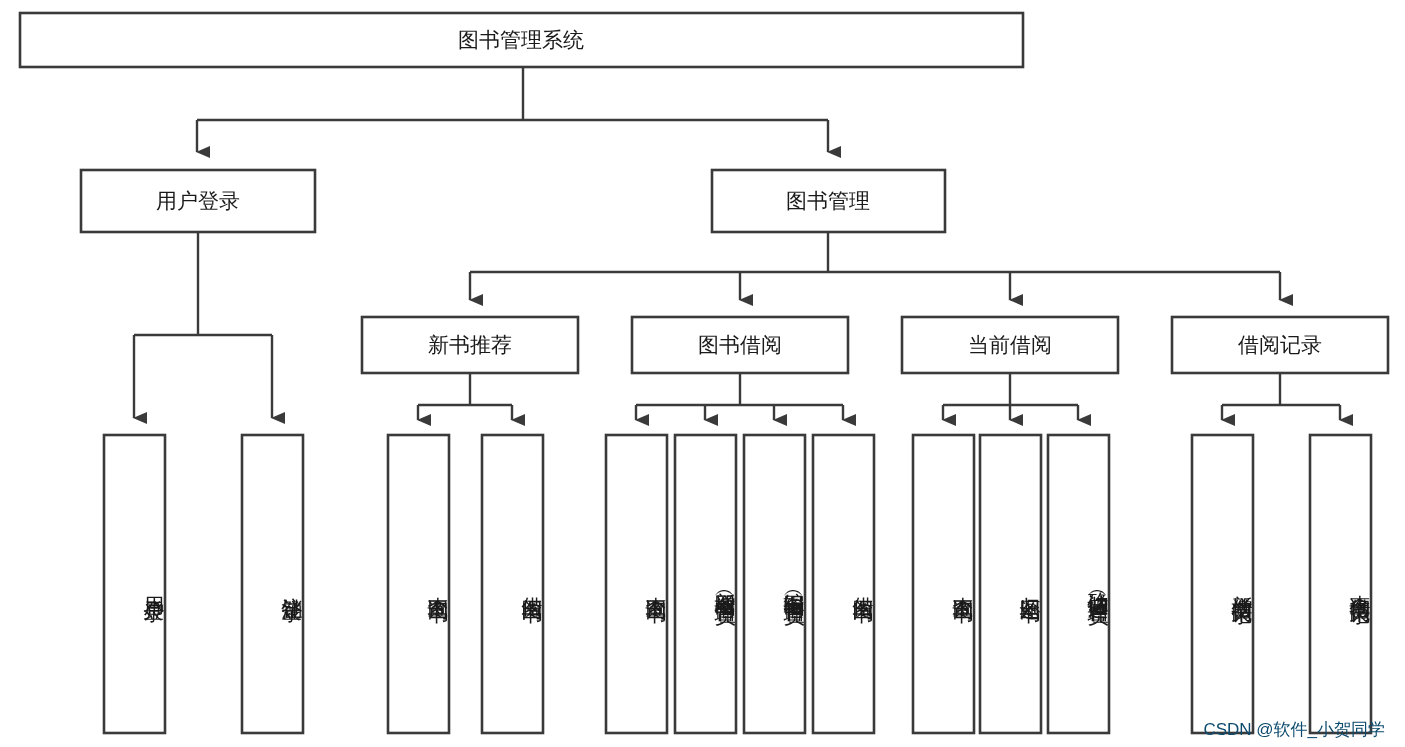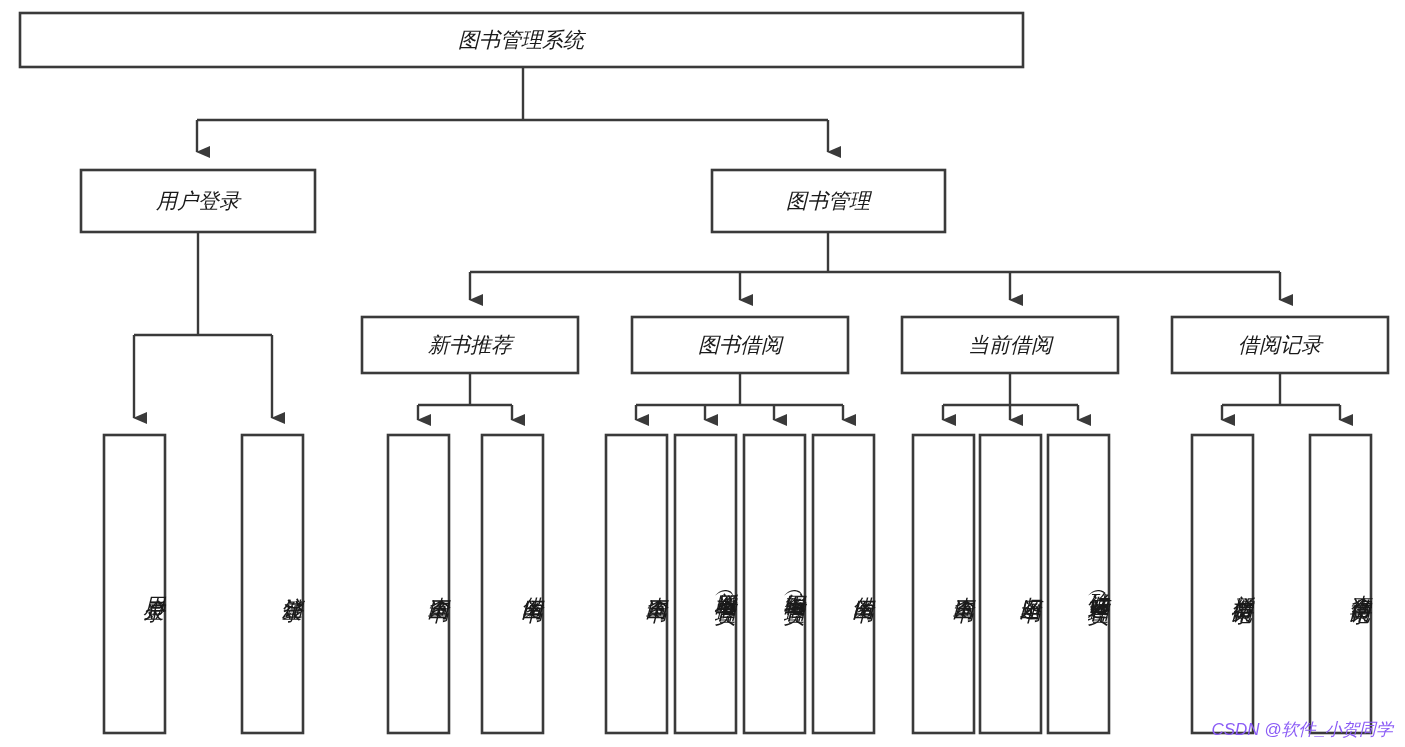--- a/index.html
+++ b/index.html
@@ -1,21 +1,21 @@
 <!DOCTYPE html>
 <html><head>
 <meta charset="utf-8">
 <style>
   html,body{margin:0;padding:0;background:#ffffff;}
   body{
     width:1405px;height:747px;overflow:hidden;
     font-family:"Liberation Sans","DejaVu Sans",sans-serif;
     color:#1a1a1a;
   }
-  #diagram-root{position:relative;width:1405px;height:747px;background:#fff;font-style:italic;}
+  #diagram-root{position:relative;width:1405px;height:747px;background:#fff;}
   svg#flow{position:absolute;left:0;top:0;width:1405px;height:747px;}
   .node-box{fill:#ffffff;stroke:#3a3a3a;stroke-width:2.6;}
   .conn{stroke:#3a3a3a;stroke-width:2.4;fill:none;stroke-linecap:butt;}
   .arrow-head{fill:#3a3a3a;stroke:none;}
   .node-label{
     font-family:"Liberation Sans","DejaVu Sans",sans-serif;
     font-size:21px;fill:#1a1a1a;
     text-anchor:middle;dominant-baseline:middle;
   }
   .leaf-label{
@@ -24,23 +24,23 @@
     text-orientation:upright;
     font-family:"Liberation Sans","DejaVu Sans",sans-serif;
     font-size:21px;line-height:1.08;
     color:#1a1a1a;
     letter-spacing:2px;
     white-space:nowrap;
     text-align:center;
     pointer-events:none;
   }
   .watermark{
-    position:absolute;right:12px;bottom:6px;
+    position:absolute;right:20px;bottom:6px;
     font-family:"Liberation Sans","DejaVu Sans",sans-serif;
-    font-size:17px;color:#8b5cf6;
+    font-size:17px;color:#0c4a6e;
     white-space:nowrap;
   }
 </style>
 </head>
 <body>
 
 <div id="diagram-root">
 
   <svg id="flow" viewBox="0 0 1405 747">
     <defs>

